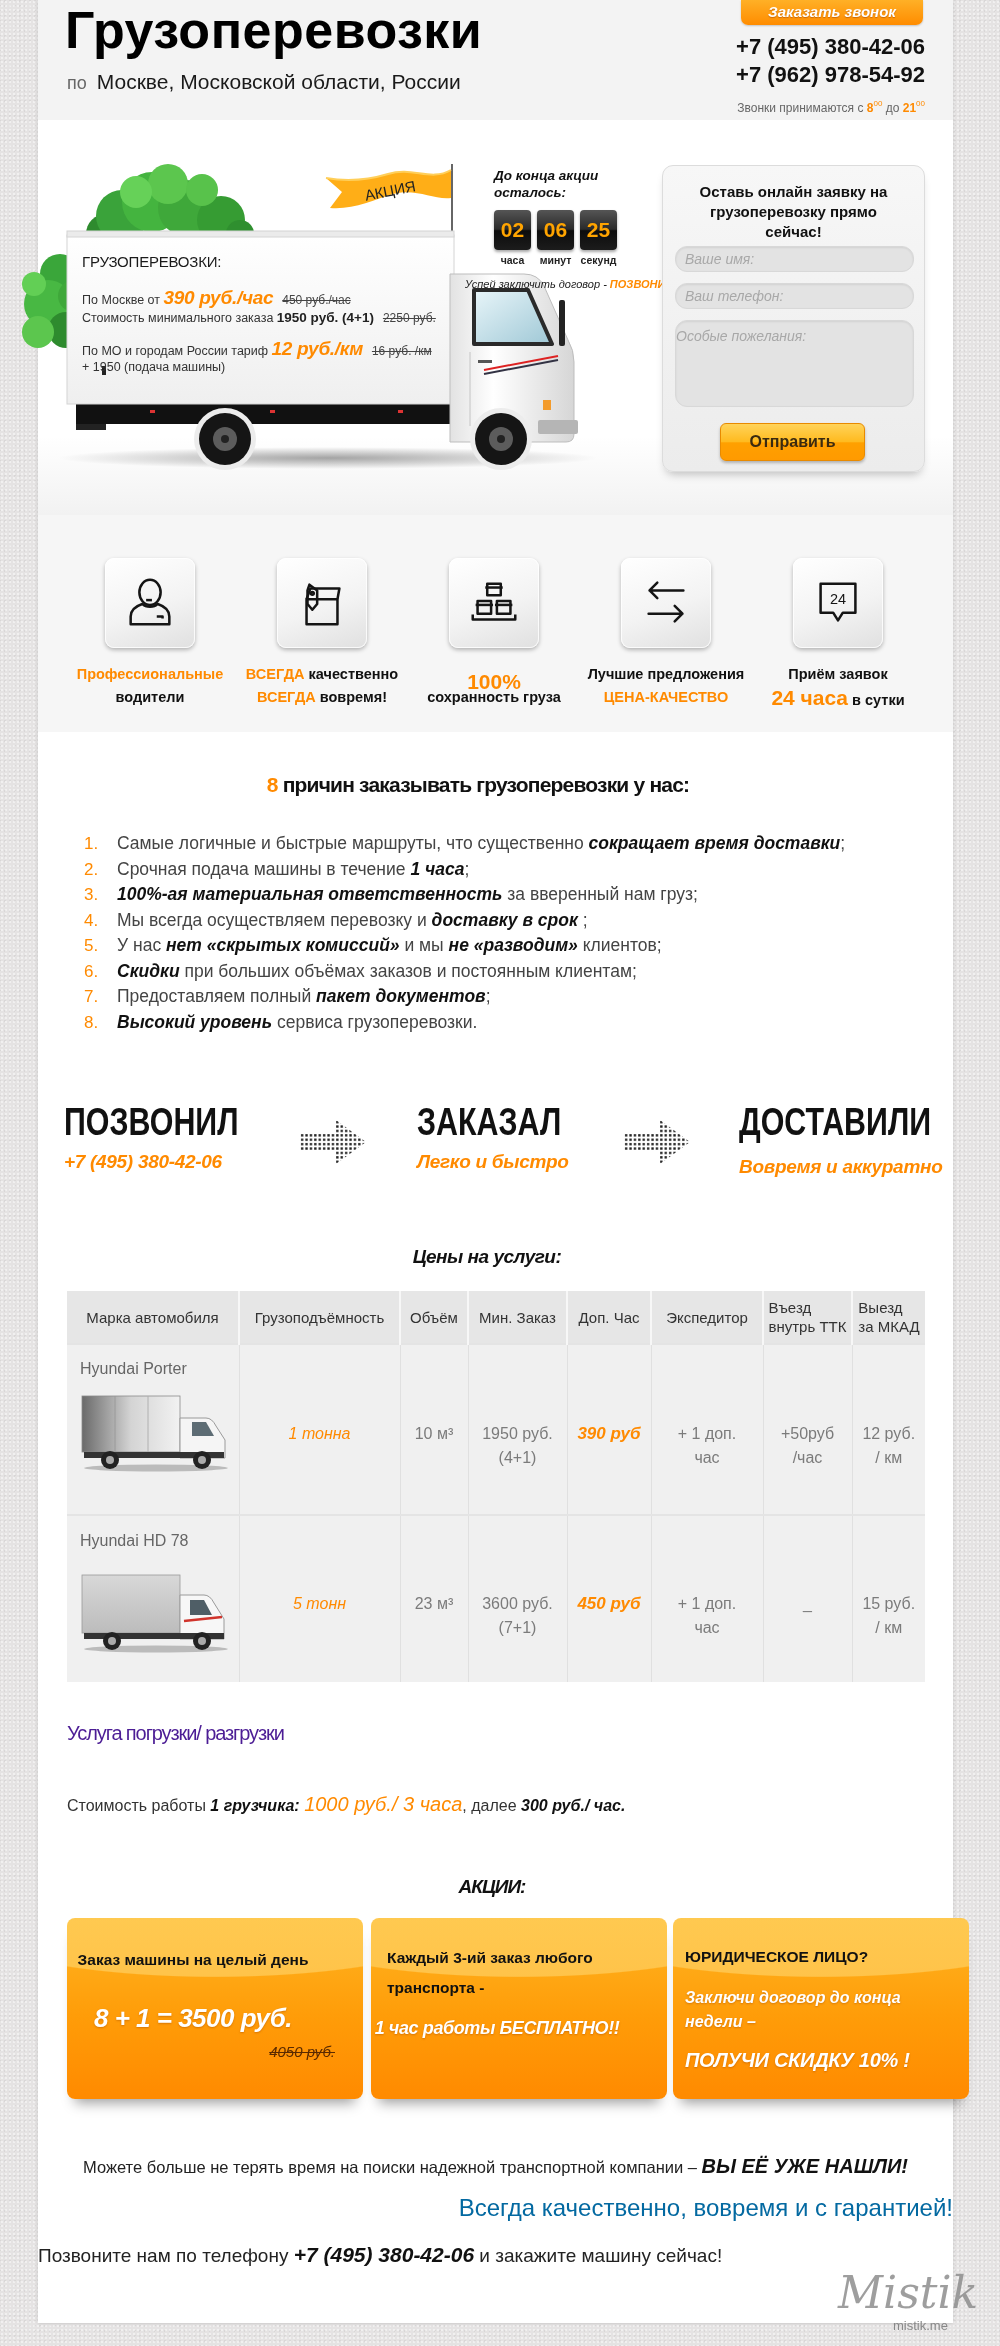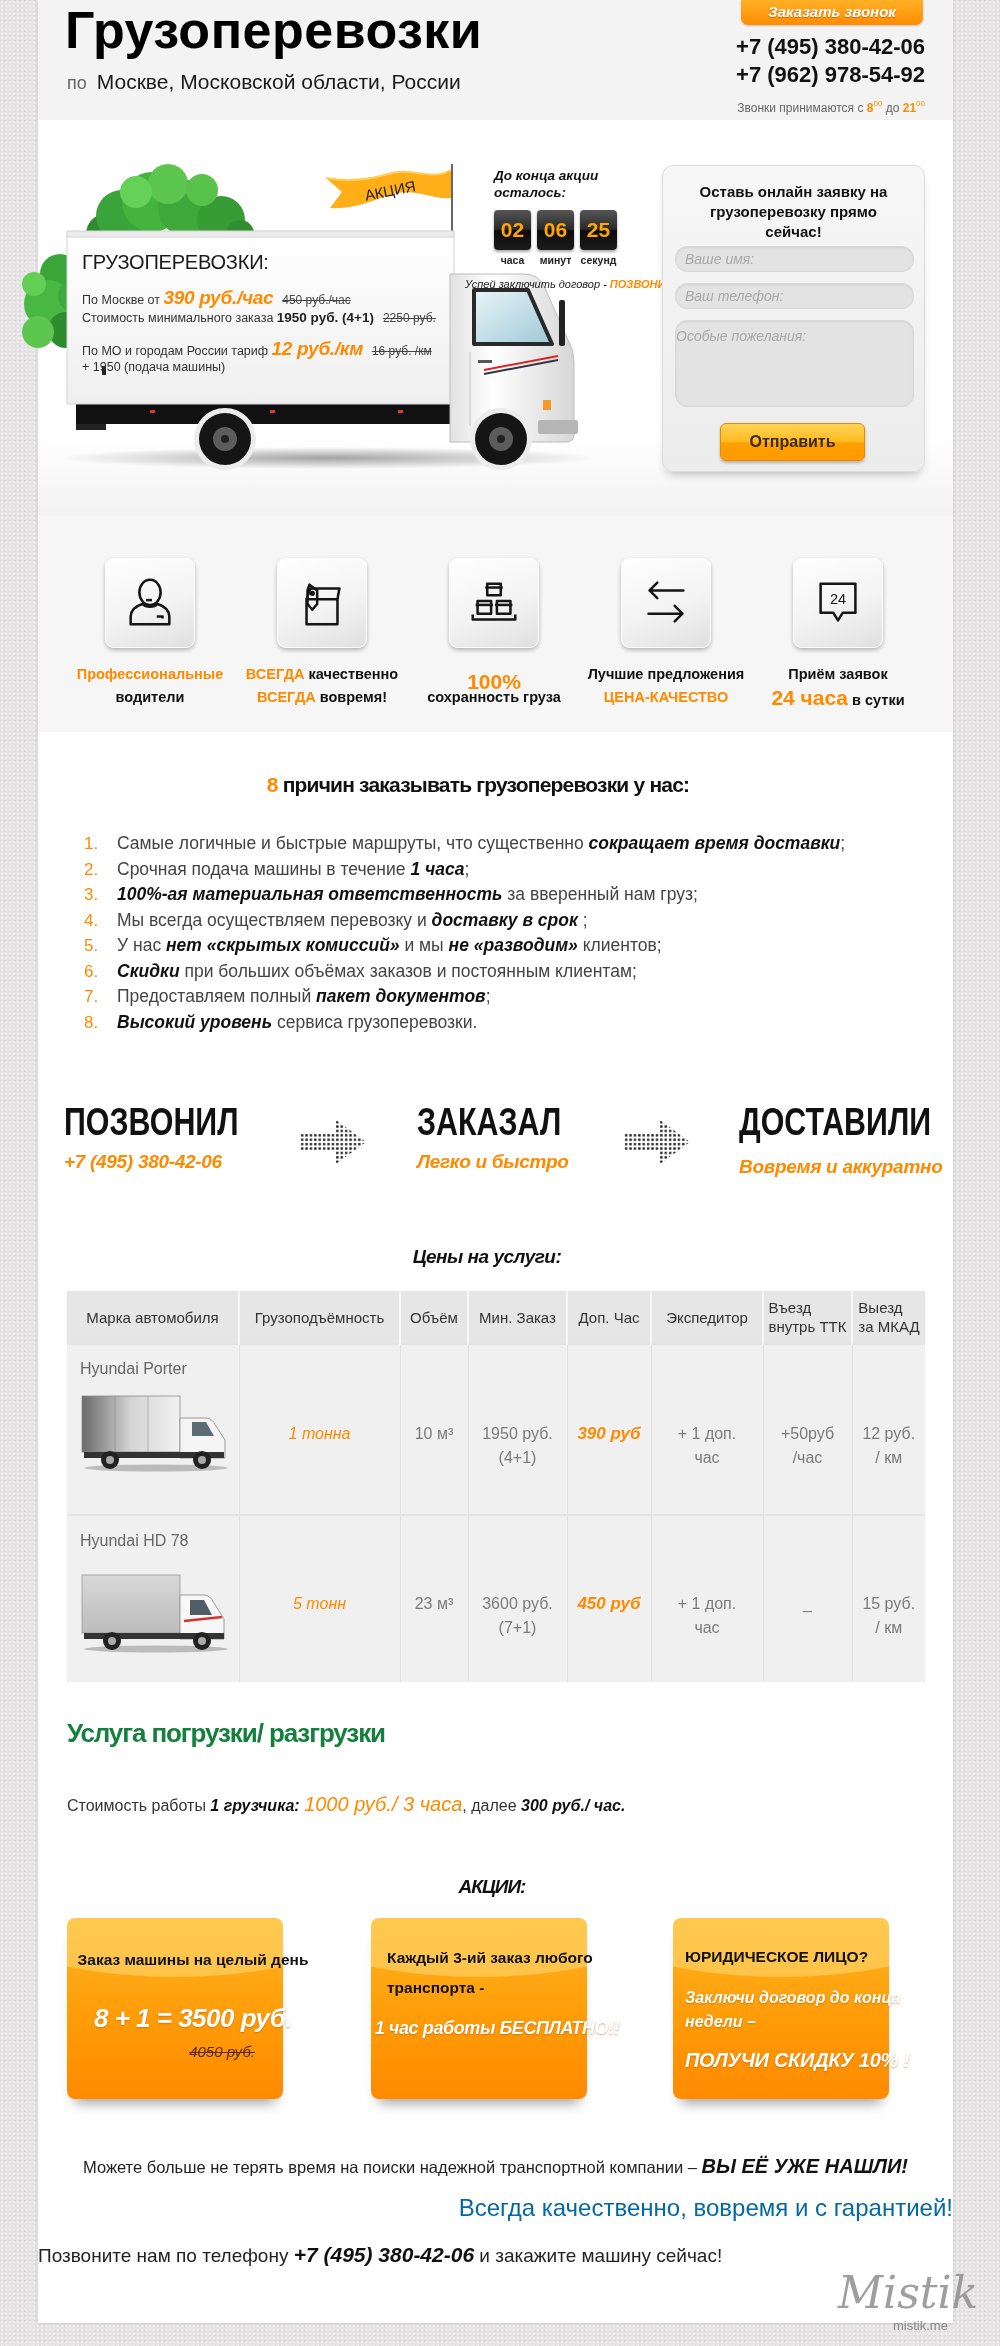--- a/index.html
+++ b/index.html
@@ -17,21 +17,21 @@
 .sub-prefix{font-size:18px;color:#666;margin-right:10px}
 .sub-main{font-size:21px;color:#1a1a1a}
 .callback-btn{left:703px;top:0;width:182px;height:25px;border-radius:0 0 7px 7px;background:linear-gradient(#ffb026,#ff8c00);color:#fff;font-weight:bold;font-style:italic;font-size:15px;line-height:23px;text-align:center;text-shadow:0 1px 1px rgba(150,60,0,.5);cursor:pointer;text-decoration:none;box-shadow:0 1px 2px rgba(0,0,0,.2)}
 .phone{right:28px;font-size:22px;line-height:28px;font-weight:bold;color:#111;text-decoration:none;white-space:nowrap}
 .hours{right:28px;top:96px;font-size:12px;line-height:16px;color:#666;white-space:nowrap}
 .hours sup{font-size:8px;vertical-align:6px}
 .hours b{font-weight:bold}
 
 
 .hero{left:0;top:120px;width:915px;height:395px;background:linear-gradient(#fff 0%,#fff 80%,#f2f2f2 100%);overflow:visible}
-.tp-title{left:44px;top:131px;font-size:20px;line-height:22px;color:#1a1a1a;letter-spacing:-.2px;white-space:nowrap}
+.tp-title{left:44px;top:131px;font-size:15px;line-height:22px;color:#1a1a1a;letter-spacing:-.2px;white-space:nowrap}
 .tp-line{left:44px;white-space:nowrap;color:#333}
 .tp-small{font-size:12.5px}
 .tp-price{font-size:19px;font-weight:bold;font-style:italic;color:#ff8a00;letter-spacing:-.3px}
 .tp-old{font-size:12px;color:#444;text-decoration:line-through;margin-left:9px}
 .tp-val{font-size:13.5px;font-weight:bold;color:#222}
 .cd-title{left:456px;font-size:13.5px;font-weight:bold;font-style:italic;color:#111;line-height:18px;white-space:nowrap}
 .cd-box{top:90px;width:37px;height:40px;border-radius:4px;background:linear-gradient(#555 0%,#2a2a2a 48%,#0c0c0c 52%,#1c1c1c 100%);color:#ffa400;font-weight:bold;font-size:21px;line-height:40px;text-align:center;box-shadow:0 2px 3px rgba(0,0,0,.35)}
 .cd-label{top:132px;width:37px;text-align:center;font-size:10.5px;font-weight:bold;color:#222;line-height:16px}
 .cd-cta{left:427px;top:156px;width:195px;text-align:right;font-size:11px;font-style:italic;color:#222;line-height:16px;white-space:nowrap}
 .cd-cta b{color:#ff8a00}
@@ -73,29 +73,29 @@
 .price-table td:first-child{border-left:none}
 .price-table tr.r1 td{height:171px}
 .price-table tr.r2 td{height:167px;padding-top:76px}
 .price-table td.model{text-align:left;padding:12px 0 0 13px;color:#666;font-size:16px}
 .price-table tr.r2 td.model{padding-top:13px}
 .cap{color:#ff8a00;font-style:italic}
 .hour{color:#ff8a00;font-style:italic;font-weight:bold;font-size:17px}
 .model svg{display:block;margin-top:11px}
 
 
-.load-title{left:29px;top:1720px;font-size:26px;font-weight:bold;line-height:26px;letter-spacing:-1.1px;color:#15803d;white-space:nowrap}
+.load-title{left:29px;top:1720px;font-size:20px;font-weight:normal;line-height:26px;letter-spacing:-1.1px;color:#4c1d95;white-space:nowrap}
 .load-line{left:29px;font-size:16px;color:#333;white-space:nowrap;line-height:26px}
 .load-line em{font-style:italic;font-weight:bold;color:#111}
 .load-line .trez{font-size:19px}
 .load-line .lprice{font-size:20px;font-style:italic;color:#ff8a00}
 
 
 .promo-title{left:304px;top:1874px;width:300px;text-align:center;font-size:19px;font-weight:bold;font-style:italic;line-height:26px;letter-spacing:-1px;color:#111}
-.card{top:1918px;width:216px;height:181px;border-radius:8px;background:radial-gradient(ellipse 150% 60% at 50% -5%,rgba(255,214,110,.6) 0,rgba(255,214,110,.6) 62%,rgba(255,214,110,0) 63%),linear-gradient(#ffb623,#ff9c08 55%,#ff8a00);box-shadow:0 12px 12px -8px rgba(0,0,0,.38)}
+.card{top:1918px;width:296px;height:181px;border-radius:8px;background:radial-gradient(ellipse 150% 60% at 50% -5%,rgba(255,214,110,.6) 0,rgba(255,214,110,.6) 62%,rgba(255,214,110,0) 63%),linear-gradient(#ffb623,#ff9c08 55%,#ff8a00);box-shadow:0 12px 12px -8px rgba(0,0,0,.38)}
 .ch{position:absolute;font-size:15.5px;font-weight:bold;line-height:24px;color:#111;white-space:nowrap}
 .cw{position:absolute;font-weight:bold;font-style:italic;color:#fff;white-space:nowrap;text-shadow:0 1px 2px rgba(160,70,0,.45)}
 
 
 .foot1{left:0;top:2154px;width:915px;text-align:center;font-size:16.5px;line-height:24px;color:#222;white-space:nowrap}
 .foot1 em{font-style:italic;font-weight:bold;font-size:20px;color:#111}
 .slogan{left:0;top:2192px;width:915px;text-align:right;font-size:24px;line-height:32px;color:#0369a1}
 .cta{left:0;top:2245px;width:900px;text-align:left;font-size:19px;line-height:20px;color:#222;white-space:nowrap}
 .cta em{font-style:italic;font-weight:bold;font-size:21px;color:#111}
 .wm-logo{left:838px;top:2268px;font-family:"DejaVu Serif",serif;font-style:italic;font-size:44px;line-height:50px;color:#8e8e8e;opacity:.85}

